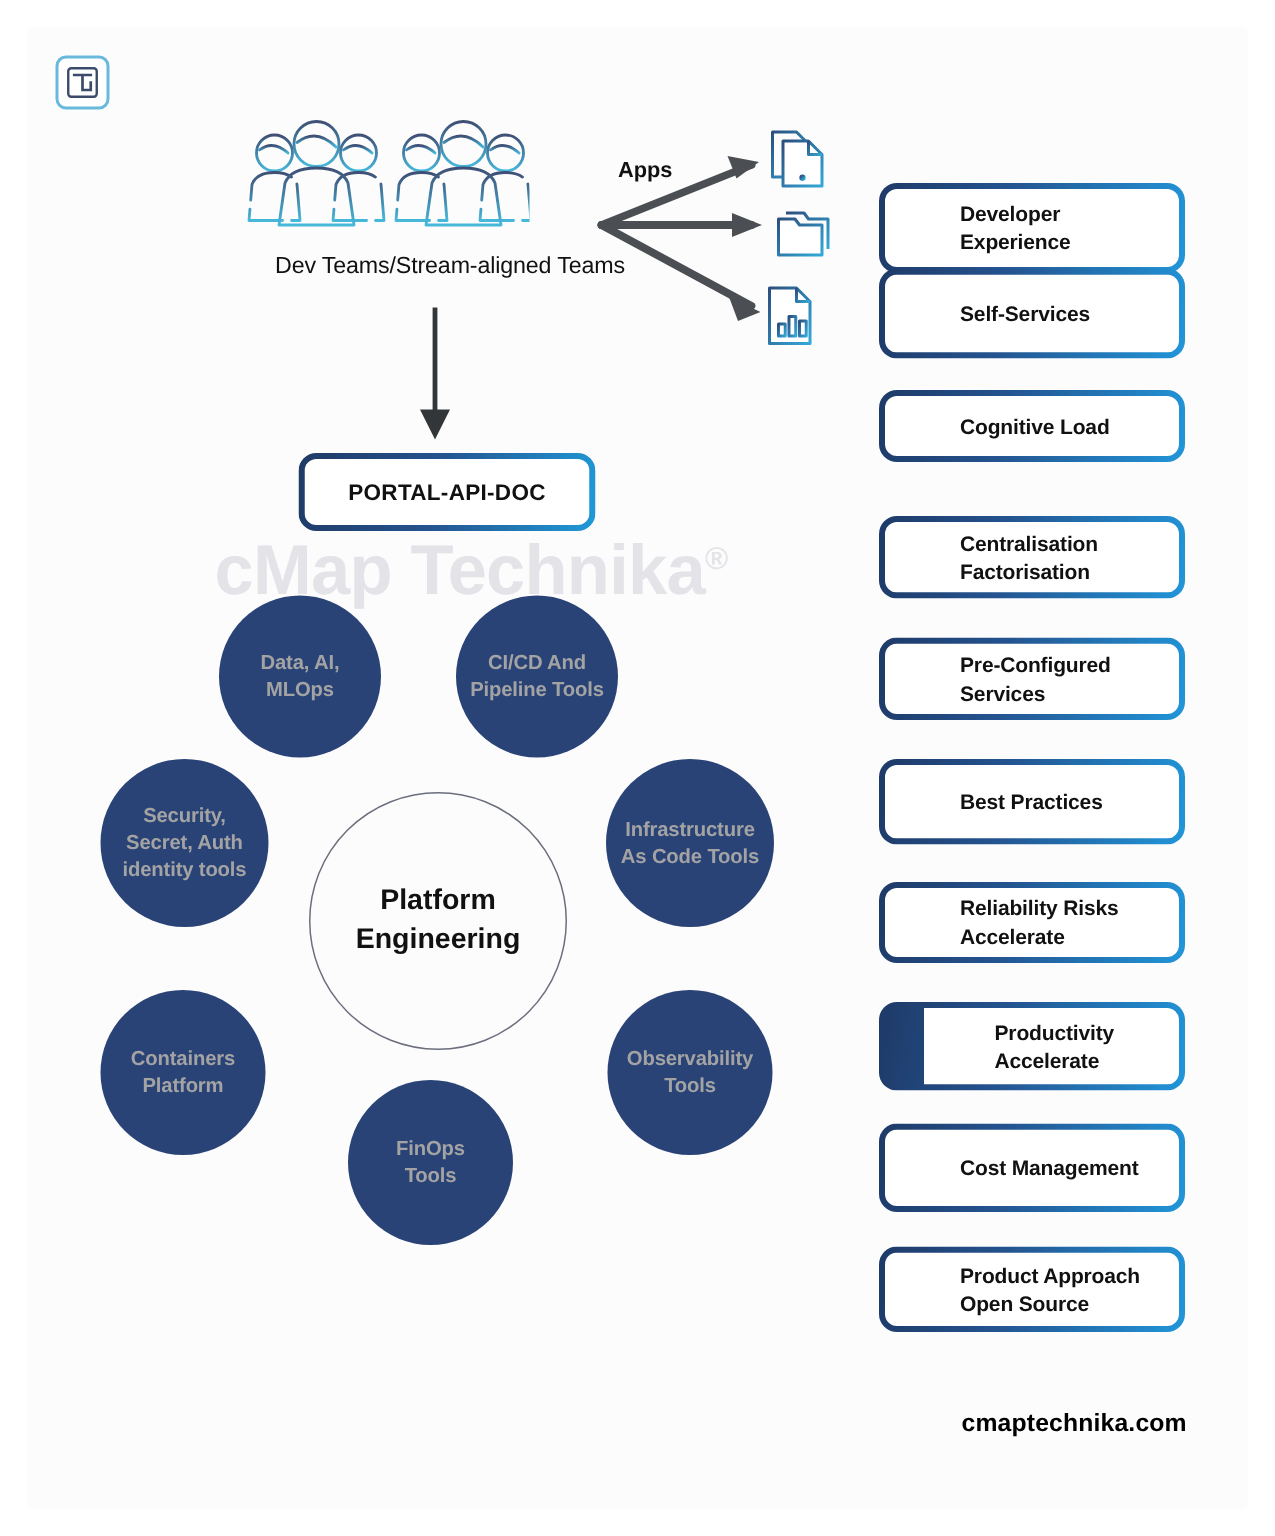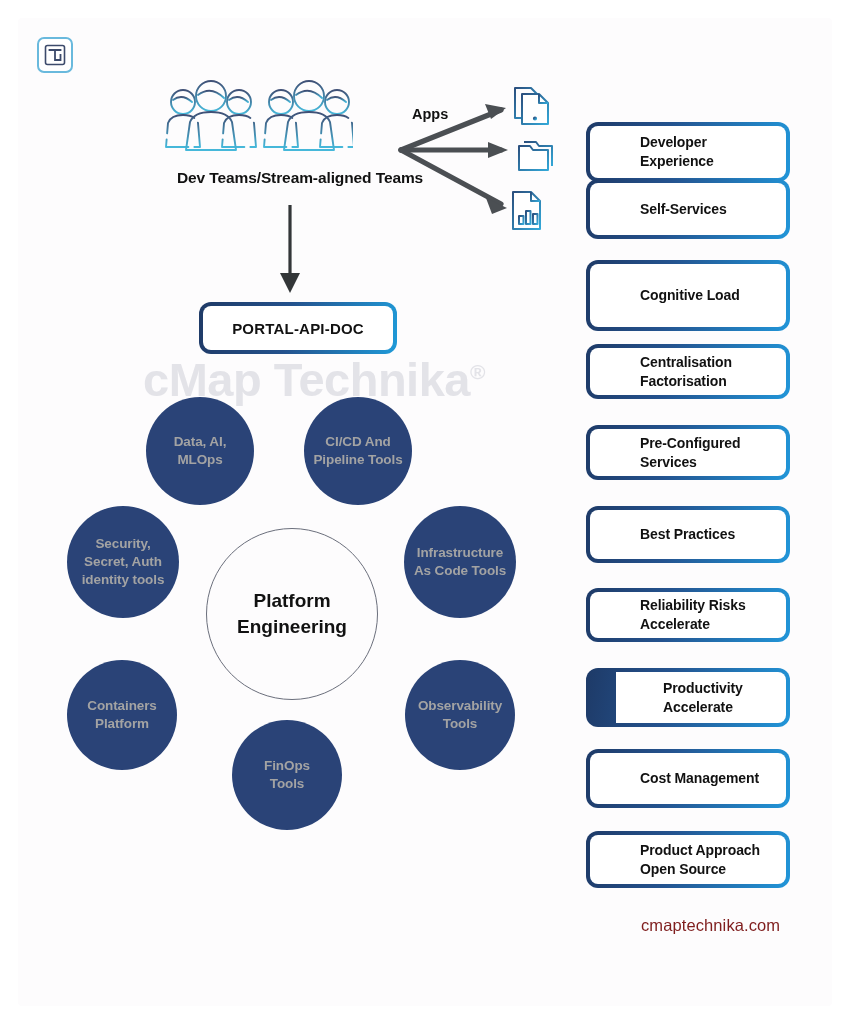--- a/index.html
+++ b/index.html
@@ -39,21 +39,21 @@
 
   
   .people { position: absolute; left: 163px; top: 80px; }
 
   .teams-label {
     position: absolute;
     left: 150px; top: 169px;
     width: 300px;
     text-align: center;
     font-size: 15.5px;
-    font-weight: bold;
+    font-weight: normal;
     letter-spacing: -0.1px;
     color: #111111;
   }
 
   
   .apps-arrows { position: absolute; left: 393px; top: 88px; }
   .apps-label {
     position: absolute;
     left: 412px; top: 106px;
     font-size: 14.5px;
@@ -164,24 +164,24 @@
     font-size: 14px;
     font-weight: bold;
     line-height: 1.35;
     color: #111111;
     letter-spacing: -0.1px;
   }
 
   
   .footer {
     position: absolute;
-    left: 641px; top: 916px;
+    left: 641px; top: 940px;
     font-size: 16.5px;
-    font-weight: normal;
-    color: #7f1d1d;
+    font-weight: bold;
+    color: #000000;
     letter-spacing: 0.1px;
   }
 </style>
 </head>
 <body>
 
 <div class="panel"></div>
 
 <div class="logo">
   <svg width="22" height="22" viewBox="0 0 22 22">
@@ -375,21 +375,21 @@
       <span>Developer Experience</span>
     </span>
 </div>
 
 <div class="rbox" style="top:179px; height:60px;">
   <span>
       <span>Self-Services</span>
     </span>
 </div>
 
-<div class="rbox" style="top:260px; height:71px;">
+<div class="rbox" style="top:260px; height:48px;">
   <span>
       <span>Cognitive Load</span>
     </span>
 </div>
 
 <div class="rbox" style="top:344px; height:55px;">
   <span>
     <span style="display:block">Centralisation</span>
     <span style="display:block">Factorisation</span>
   </span>

